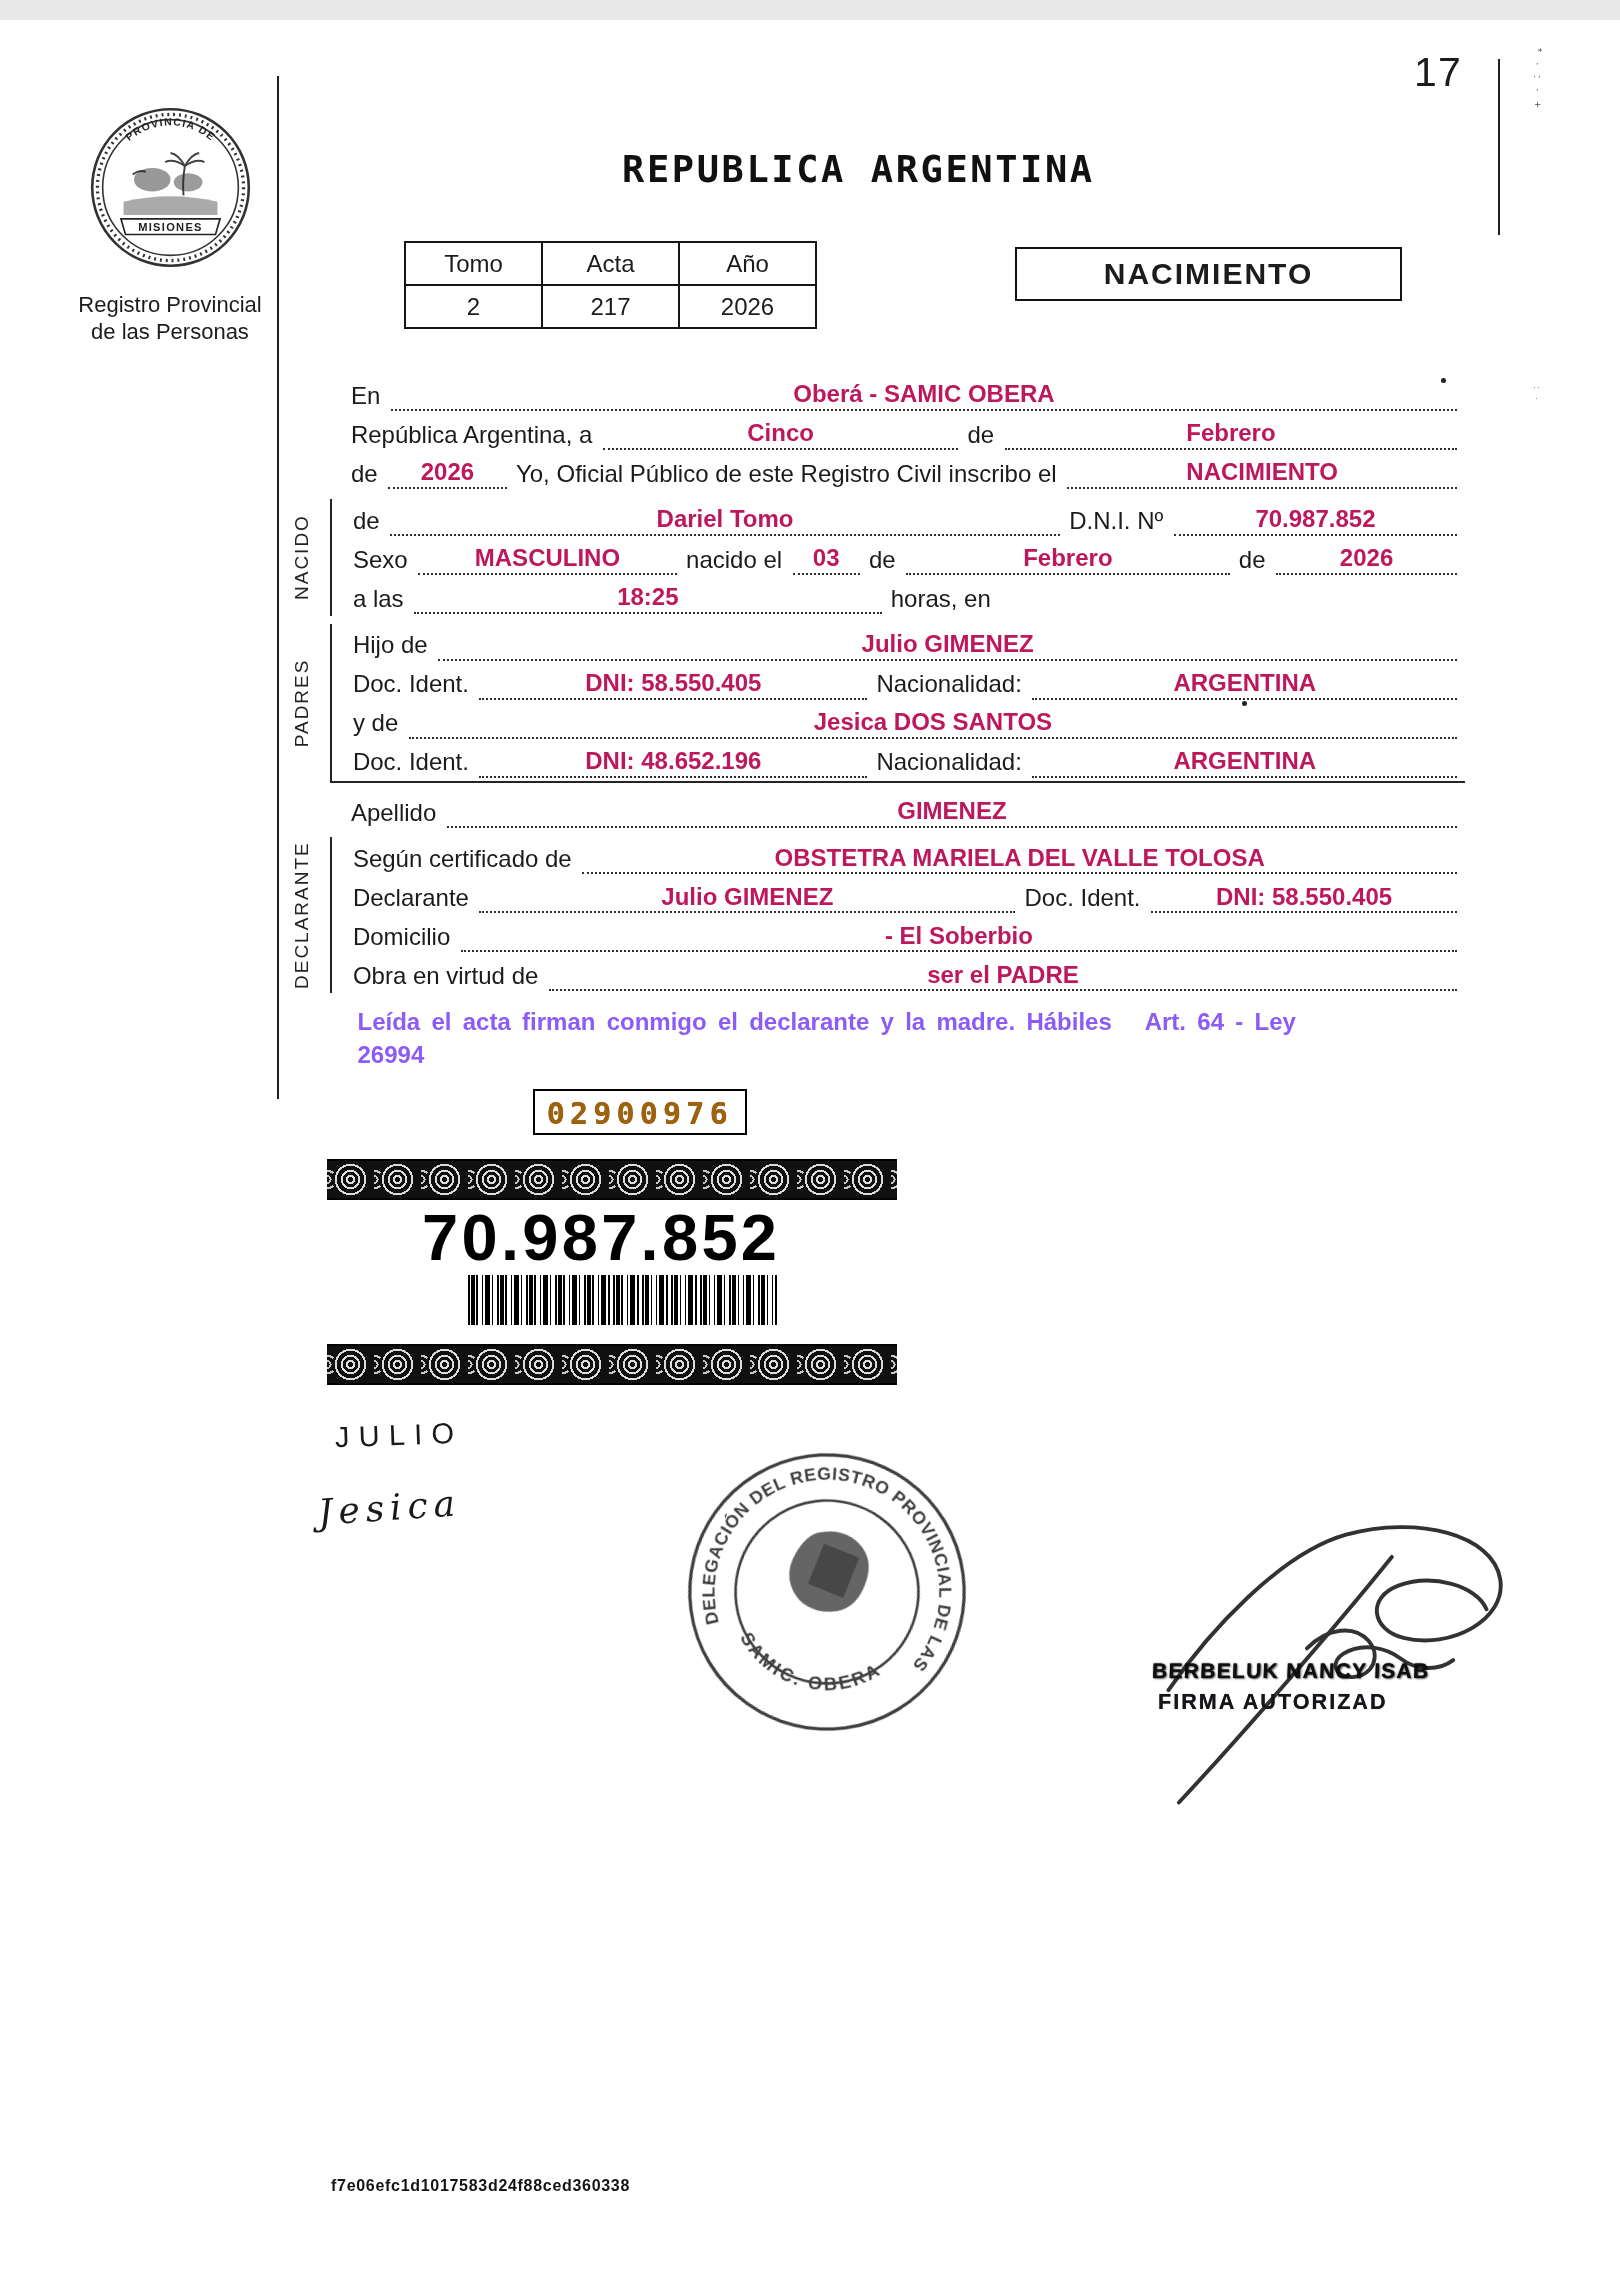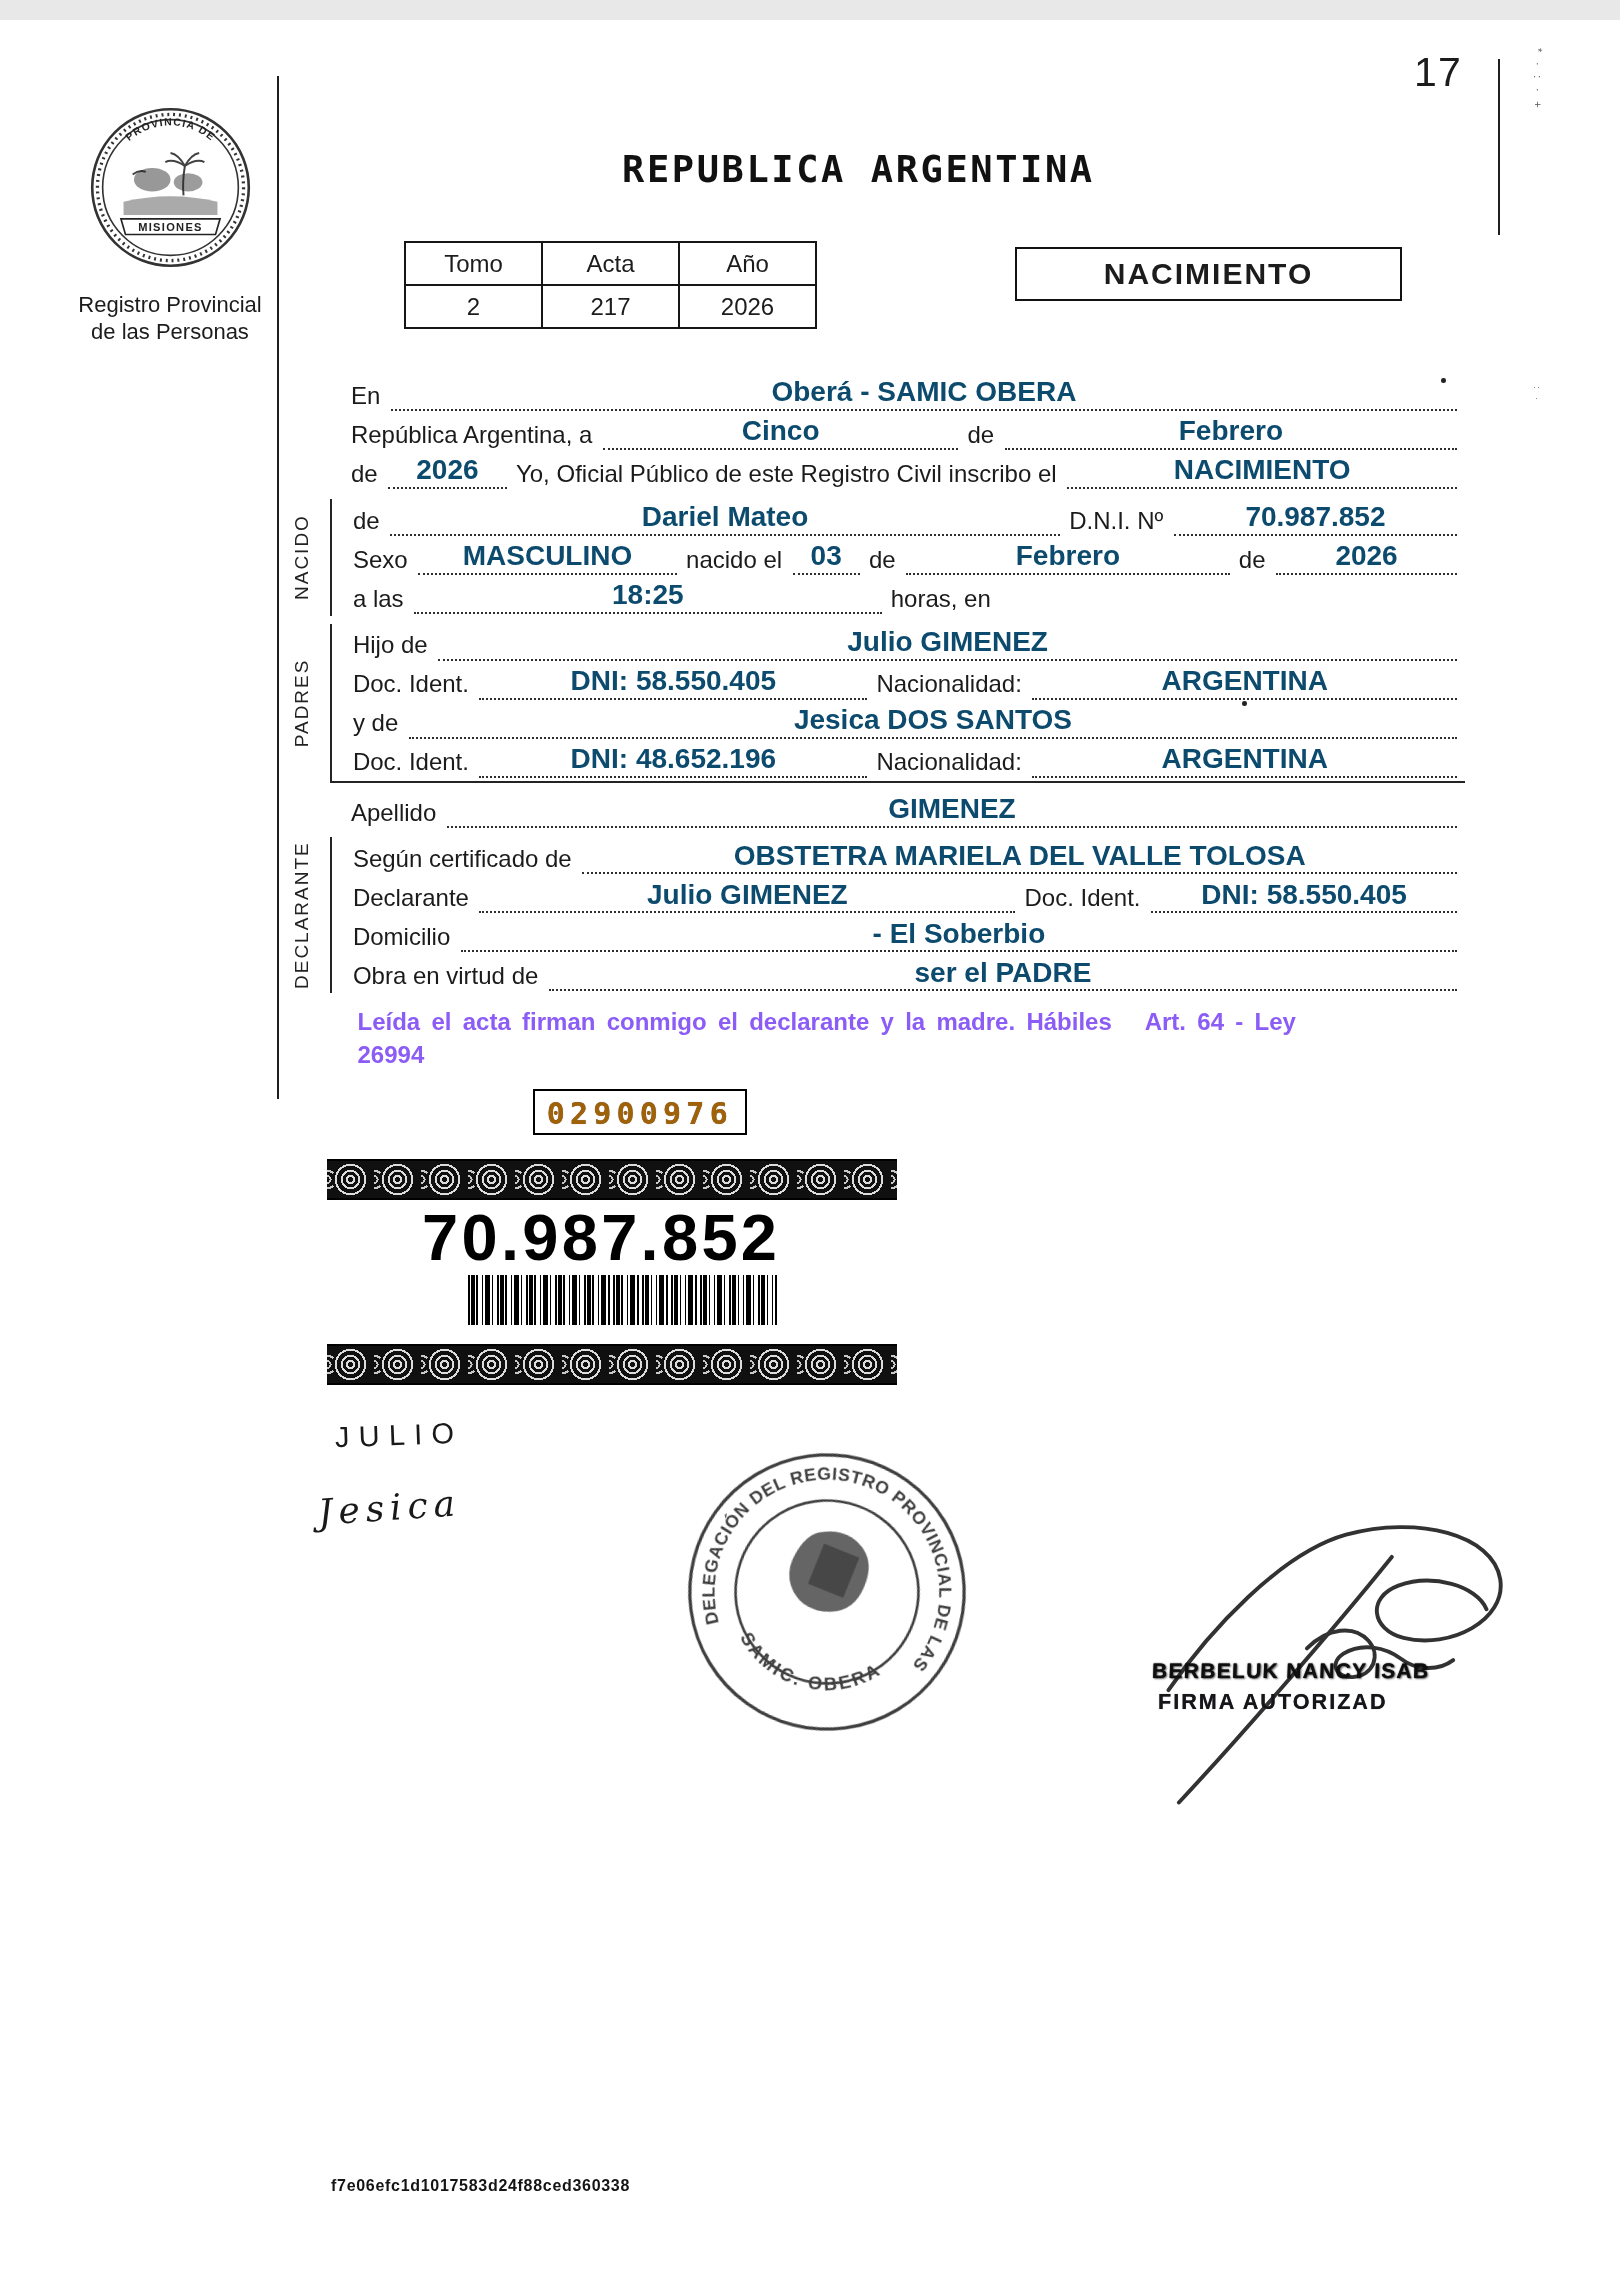--- a/index.html
+++ b/index.html
@@ -35,22 +35,22 @@
   
   .form-body{left:330px;top:354px;width:1135px;}
   .section{position:relative;padding-left:19.6px;margin-bottom:7.8px;}
   .section.barred{border-left:2px solid #242424;}
   .section.ruled{border-bottom:2.6px solid #242424;padding-bottom:1.3px;}
   .side-label{position:absolute;left:-41px;top:0;height:100%;display:flex;align-items:center;justify-content:center;
               writing-mode:vertical-rl;transform:rotate(180deg);
               font-size:19px;letter-spacing:2px;color:#222;}
   .line{display:flex;align-items:flex-end;height:39px;}
   .lbl{font-size:24px;line-height:1;padding:0 6.5px 5.2px 1.3px;white-space:nowrap;color:#1b1b1b;}
-  .fill{flex:1 1 0;border-bottom:2.3px dotted #2e2e2e;font-weight:bold;font-size:28px;line-height:1;
-        padding-bottom:2.6px;margin:0 7.8px 2px 3.9px;text-align:center;white-space:nowrap;color:#0c4a6e;}
+  .fill{flex:1 1 0;border-bottom:2.3px dotted #2e2e2e;font-weight:bold;font-size:24px;line-height:1;
+        padding-bottom:2.6px;margin:0 7.8px 2px 3.9px;text-align:center;white-space:nowrap;color:#be185d;}
   .closing{margin-top:13px;padding-left:27.5px;width:1098px;font-weight:bold;font-size:24px;
            line-height:1.35;white-space:pre-wrap;word-spacing:4.6px;color:#8b5cf6;}
 
   
   .serial-box{left:533px;top:1069px;border:2px solid #000000;padding:4.6px 11.8px 2px 11.8px;
               font-family:"DejaVu Sans Mono",monospace;font-weight:bold;font-size:30px;
               letter-spacing:5.2px;color:#a16207;text-shadow:0 0 0.7px #555;}
   .band{left:327px;width:570px;height:37px;background-color:#101010;
         background-image:
           radial-gradient(circle at 50% 50%, #101010 0 2.6px, #dcdcdc 2.6px 4.6px, #101010 4.6px 7.8px, #dcdcdc 7.8px 9.8px, #101010 9.8px 13.7px, #dcdcdc 13.7px 15.7px, #101010 15.7px 18.3px, rgba(0,0,0,0) 18.3px),
@@ -155,21 +155,21 @@
           <span class="lbl">de</span>
           <span class="fill" style="flex-grow: 0.32;">2026</span>
           <span class="lbl">Yo, Oficial Público de este Registro Civil inscribo el</span>
           <span class="fill" style="flex-grow: 1.05;">NACIMIENTO</span>
         </div>
       </div>
       <div class="section sec-nacido barred">
         <div class="side-label">NACIDO</div>
         <div class="line">
           <span class="lbl">de</span>
-          <span class="fill" style="flex-grow: 2.6;">Dariel Mateo</span>
+          <span class="fill" style="flex-grow: 2.6;">Dariel Tomo</span>
           <span class="lbl">D.N.I. Nº</span>
           <span class="fill" style="flex-grow: 1.1;">70.987.852</span>
         </div>
         <div class="line">
           <span class="lbl">Sexo</span>
           <span class="fill" style="flex-grow: 1;">MASCULINO</span>
           <span class="lbl">nacido el</span>
           <span class="fill" style="flex-grow: 0.26;">03</span>
           <span class="lbl">de</span>
           <span class="fill" style="flex-grow: 1.25;">Febrero</span>

